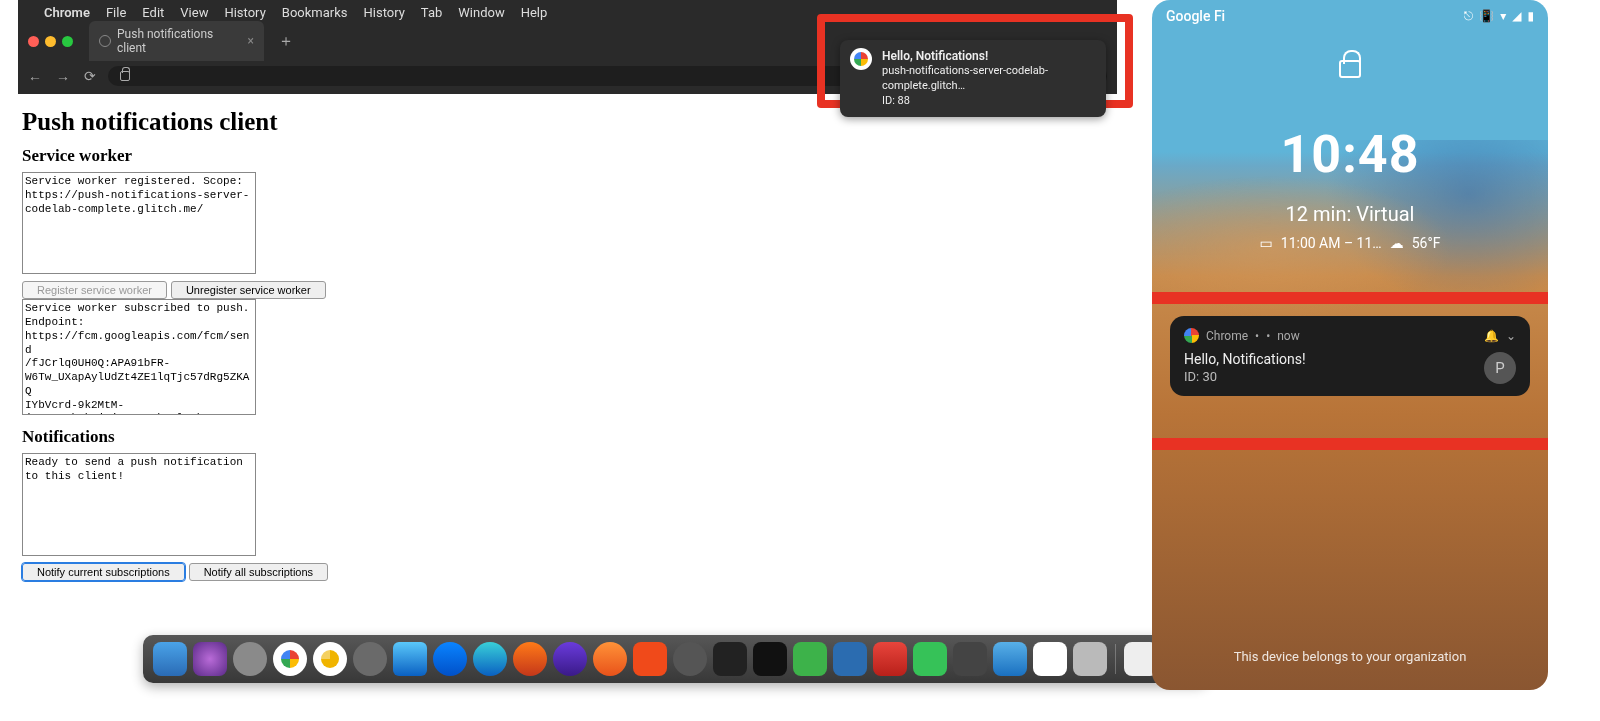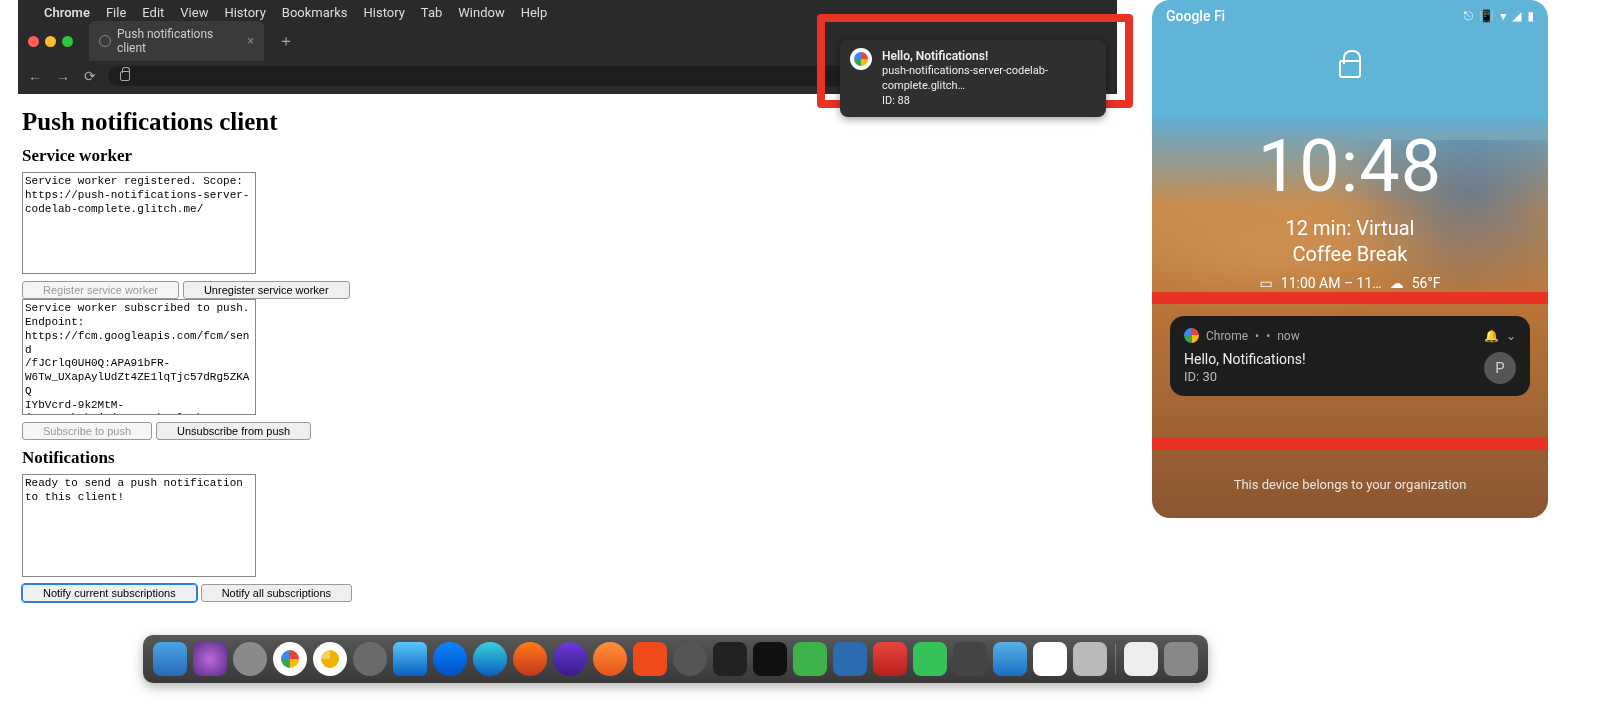--- a/index.html
+++ b/index.html
@@ -70,21 +70,21 @@
   }
   .page h1{font-size:25px;font-weight:700;margin:4px 0 10px 0;}
   .page h2{font-size:17px;font-weight:700;margin:8px 0 6px 0;}
   .page textarea{
     width:234px;font-family:"Courier New",monospace;font-size:11px;
     border:1px solid #888;padding:2px;resize:none;background:#fff;
     line-height:1.25;
   }
   .btnrow{margin-top:3px;display:flex;gap:4px;}
   .btn{
-    font-family:Arial,sans-serif;font-size:11px;padding:2px 20px;
+    font-family:Arial,sans-serif;font-size:11px;padding:2px 14px;
     border:1px solid #999;background:#efefef;border-radius:3px;cursor:pointer;
   }
   .btn.disabled{color:#999;background:#f5f5f5;cursor:default;}
   .btn.focus{border:1px solid #2a7de1;outline:1px solid #2a7de1;}
   
   .redbox1{
     position:absolute;left:799px;top:14px;width:316px;height:94px;
     border:8px solid #e83223;border-radius:4px;
   }
   .toast{
@@ -112,21 +112,21 @@
     box-shadow:0 4px 12px rgba(0,0,0,.3);
   }
   .dockicon{
     width:34px;height:34px;border-radius:8px;
     display:flex;align-items:center;justify-content:center;
   }
   .dock .sep{width:1px;height:30px;background:rgba(255,255,255,.25);margin:0 2px;}
 
   
   .phone{
-    position:absolute;left:1152px;top:0;width:396px;height:518px;
+    position:absolute;left:1152px;top:0;width:396px;height:690px;
     border-radius:18px;overflow:hidden;
     background:linear-gradient(180deg,#5fb4d8 0%,#5fb4d8 22%,#6aa9c8 24%,#c88b4c 40%,#b87438 60%,#8a5631 100%);
   }
   .phone::before{
     content:"";position:absolute;left:0;right:0;top:140px;height:180px;
     background:radial-gradient(ellipse 300px 120px at 30% 60%,#d6995a 0%,transparent 60%),
                radial-gradient(ellipse 260px 200px at 80% 30%,#3a6fa8 0%,transparent 55%);
     opacity:.6;
   }
   .statusbar{
@@ -138,22 +138,22 @@
     position:relative;margin:28px auto 0;width:22px;height:18px;
     border:2px solid #fff;border-radius:3px;
   }
   .lockicon::before{
     content:"";position:absolute;width:14px;height:12px;border:2px solid #fff;
     border-bottom:none;border-radius:8px 8px 0 0;top:-12px;left:2px;
   }
   .clock{
     text-align:center;color:#fff;margin-top:46px;position:relative;
   }
-  .clock .time{font-size:72px;font-weight:400;letter-spacing:1px;}
-  .clock .event{font-size:20px;margin-top:6px;line-height:1.3;}
+  .clock .time{font-size:52px;font-weight:700;letter-spacing:1px;}
+  .clock .event{font-size:20px;margin-top:16px;line-height:1.3;}
   .clock .meta{font-size:14px;margin-top:8px;display:flex;gap:8px;justify-content:center;align-items:center;}
   
   .redbox2{
     position:absolute;left:-20px;right:-20px;top:292px;height:158px;
     border:12px solid #e83223;border-radius:6px;
   }
   .notif{
     position:absolute;left:18px;right:18px;top:316px;
     background:#1d1d1d;border-radius:14px;padding:12px 14px;color:#ddd;
   }
@@ -235,24 +235,20 @@
     </div>
 
     <textarea rows="8" style="">Service worker subscribed to push.
 Endpoint:
 https://fcm.googleapis.com/fcm/send
 /fJCrlq0UH0Q:APA91bFR-
 W6Tw_UXapAylUdZt4ZE1lqTjc57dRg5ZKAQ
 IYbVcrd-9k2MtM-
 jn3go6YkLkFj9jgncuDBkKulRahXWJCXQ8a
 MULwlbBGvl9YygVyLonZLzFaXhqlem5sqbu</textarea>
-    <div class="btnrow">
-      <button class="btn disabled">Subscribe to push</button>
-      <button class="btn">Unsubscribe from push</button>
-    </div>
 
     <h2>Notifications</h2>
     <textarea rows="7" style="">Ready to send a push notification to this client!</textarea>
     <div class="btnrow">
       <button class="btn focus">Notify current subscriptions</button>
       <button class="btn">Notify all subscriptions</button>
     </div>
   </div>
 
   <div class="redbox1"></div>
@@ -313,21 +309,20 @@
       <span>▮</span>
     </span>
   </div>
 
   <div class="lockicon"></div>
 
   <div class="clock">
     <div class="time">10:48</div>
     <div class="event">
       <div>12 min:  Virtual</div>
-      <div>Coffee Break</div>
     </div>
     <div class="meta">
       <span>▭</span>
       <span>11:00 AM – 11…</span>
       <span>☁</span>
       <span>56°F</span>
     </div>
   </div>
 
   <div class="redbox2"></div>

